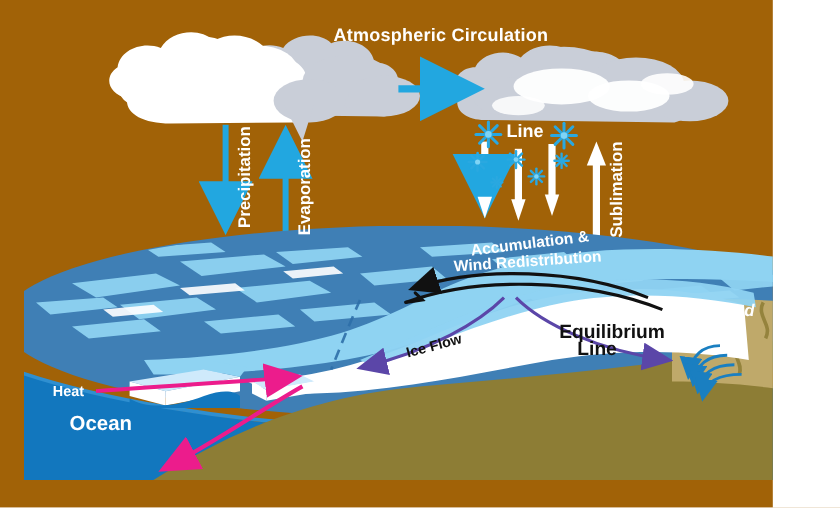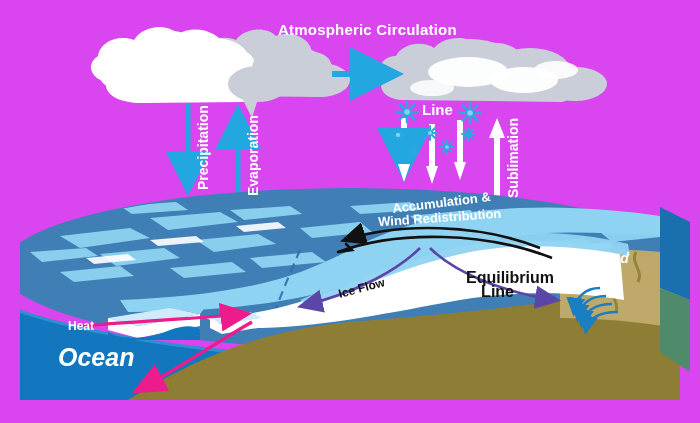--- a/index.html
+++ b/index.html
@@ -1,29 +1,29 @@
 <!DOCTYPE html>
 <html><head>
 <meta charset="utf-8">
 <style>
   html,body{margin:0;padding:0;background:#ffffff;}
   #stage{
-    position:relative;width:700px;height:423px;overflow:hidden;
-    background:#d946ef;
+    position:relative;width:644px;height:423px;overflow:hidden;
+    background:#a16207;
     font-family:"Liberation Sans", sans-serif;
   }
   #stage svg{position:absolute;left:0;top:0;}
   .lbl{position:absolute;color:#ffffff;font-weight:bold;line-height:1.05;
        white-space:pre;pointer-events:none;}
   .t-title{font-size:15px;letter-spacing:.2px;}
   .t-vert{font-size:14px;transform-origin:0 0;}
   .t-snow{font-size:15px;}
   .t-dark{color:#111111;font-size:12px;}
-  .t-ocean{font-size:25px;font-style:italic;}
-  .t-heat{font-size:12px;margin-left:24px;}
+  .t-ocean{font-size:17px;}
+  .t-heat{font-size:12px;}
   .t-melt{font-size:14px;line-height:1.25;}
   .t-eq{font-size:16px;text-align:right;color:#111;}
   .t-acc{font-size:13px;color:#ffffff;text-align:center;}
 </style>
 </head>
 <body>
 
 <div id="stage">
 
 <svg width="700" height="423" viewBox="0 0 700 423">

